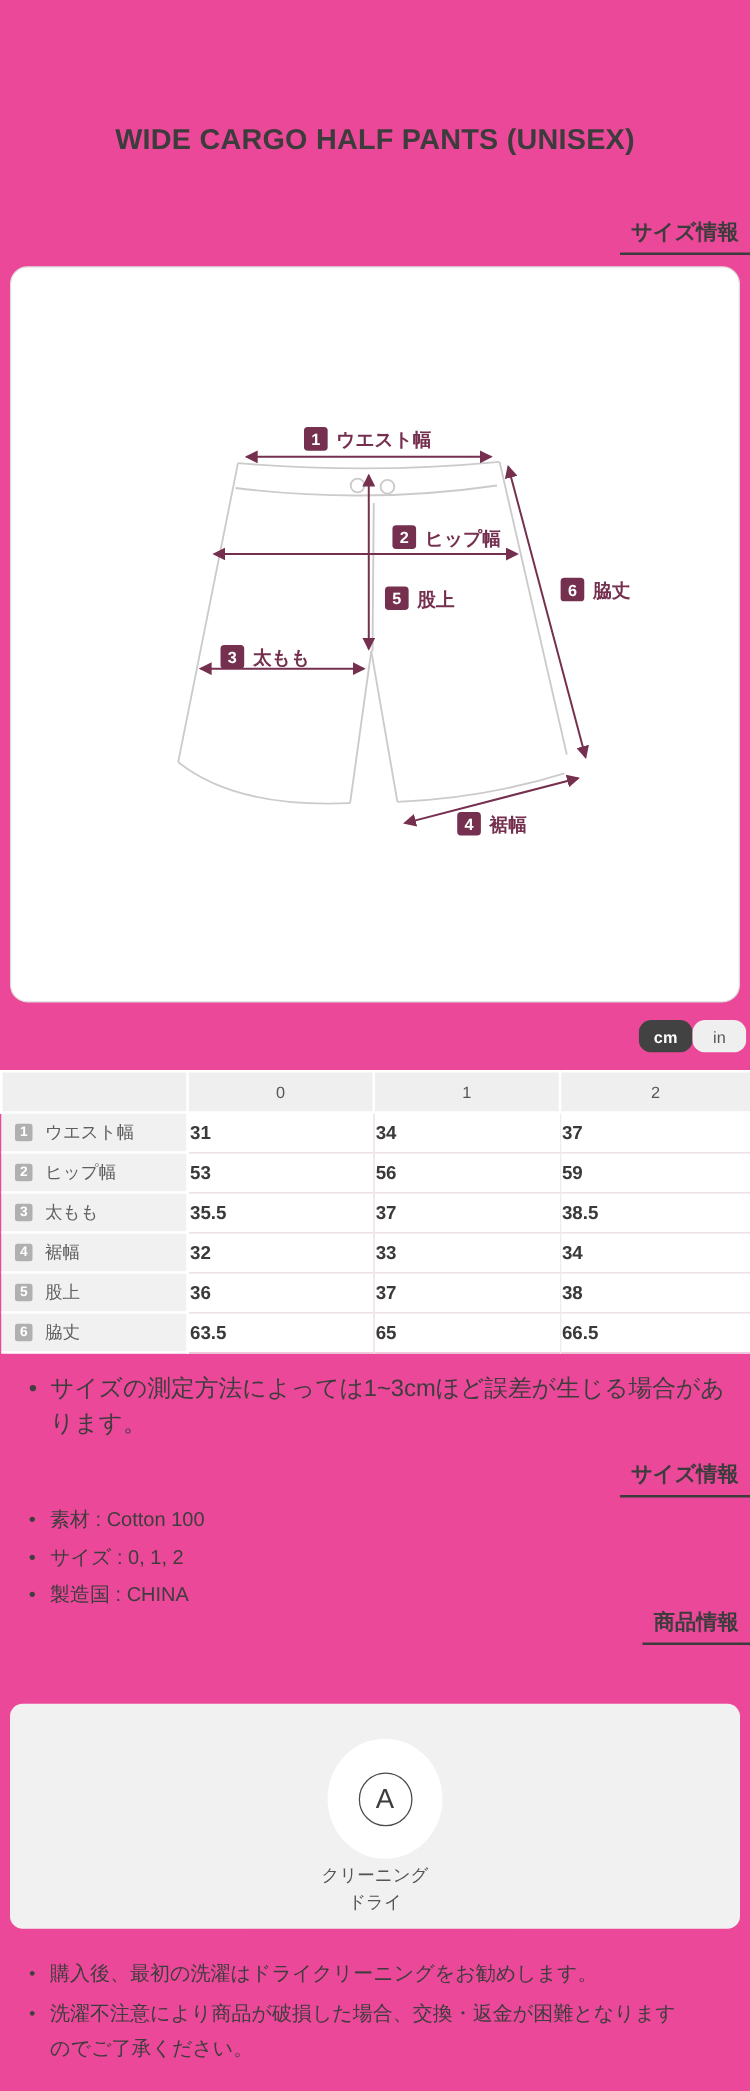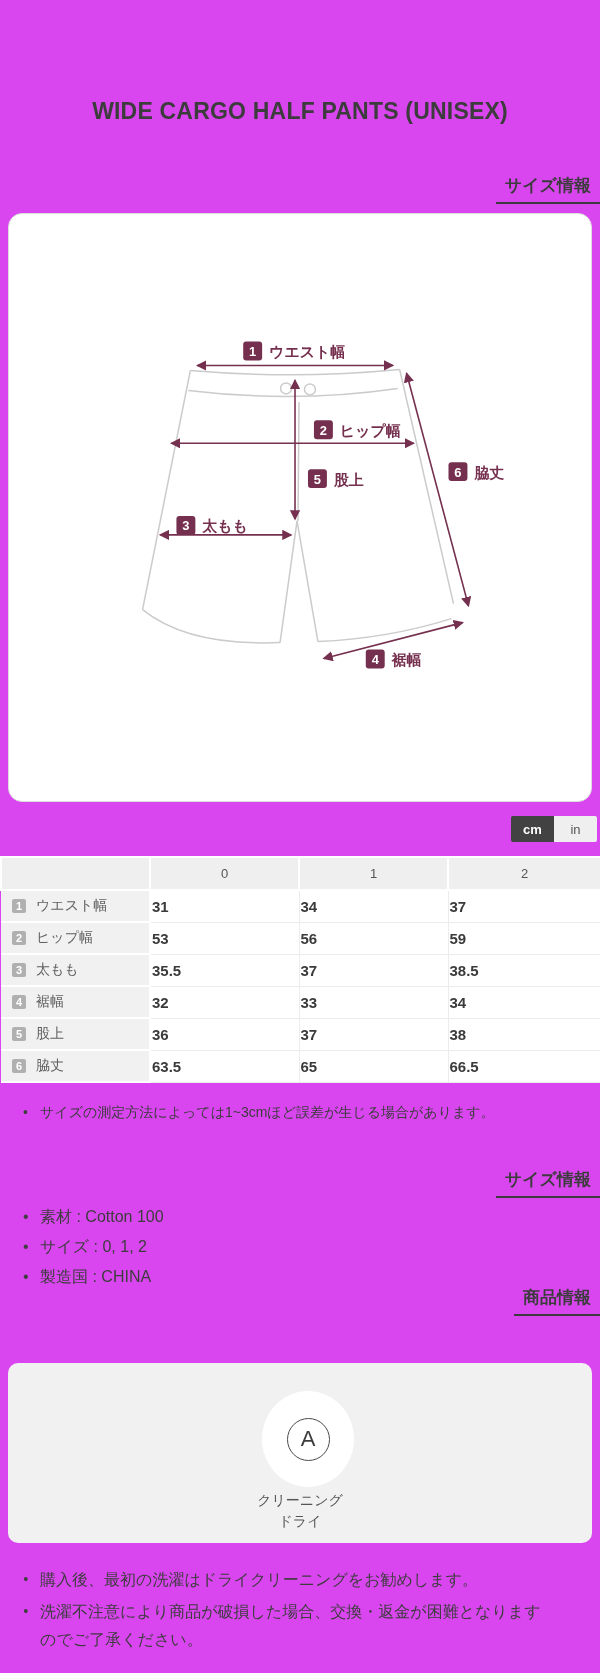--- a/index.html
+++ b/index.html
@@ -1,17 +1,17 @@
 <!DOCTYPE html>
 <html><head>
 <meta charset="utf-8">
 <style>
   html,body{margin:0;padding:0;background:#fff;}
   body{font-family:"Liberation Sans","DejaVu Sans",sans-serif;color:#3d3d3d;}
-  .page{position:relative;width:600px;height:1673px;margin:0 auto;background:#d946ef;overflow:hidden;}
+  .page{position:relative;width:600px;height:1673px;margin:0 auto;background:#ec4899;overflow:hidden;}
 
   
   .product-title{position:absolute;top:96px;left:0;width:600px;text-align:center;
     font-size:23px;line-height:30px;font-weight:600;color:#3c3c3c;letter-spacing:.2px;}
 
   
   .sec-head{position:absolute;left:0;width:600px;text-align:right;}
   .sec-head span{display:inline-block;font-size:17px;line-height:20px;font-weight:700;
     color:#3c3c3c;border-bottom:2px solid #3c3c3c;padding:0 9px 6px;}
   .h1{top:176px;} .h2{top:1170px;} .h3{top:1288px;}
@@ -22,40 +22,40 @@
   .diagram-box svg{display:block;width:100%;height:100%;}
   .pants{stroke:#cbcbcb;stroke-width:1.5;fill:none;}
   .measure{stroke:#76304f;stroke-width:1.6;fill:none;}
   .tag-rect{fill:#76304f;}
   .tag-num{fill:#fff;font-size:13px;font-weight:700;text-anchor:middle;}
   .tag-txt{fill:#76304f;font-size:15px;font-weight:600;}
 
   
   .unit-toggle{position:absolute;top:816px;right:3px;display:flex;border-radius:2px;overflow:hidden;}
   .unit-btn{width:43px;height:26px;display:flex;align-items:center;justify-content:center;
-    font-size:13px;cursor:pointer;user-select:none;}
+    font-size:13px;cursor:pointer;user-select:none;border-radius:10px;}
   .unit-btn.active{background:#424242;color:#fff;font-weight:700;}
   .unit-btn.inactive{background:#efefef;color:#555;}
 
   
   .size-table{position:absolute;top:856px;left:0;width:600px;border-collapse:collapse;table-layout:fixed;}
   .size-table th{background:#efefef;border:2px solid #fff;height:29px;
     font-size:13px;font-weight:400;color:#555;text-align:center;}
   .size-table td.lbl{background:#f1f1f1;border:2px solid #fff;border-left:none;height:28px;}
   .size-table td.val{background:#fff;border:1px solid #ececec;text-align:left;
     font-size:15px;font-weight:600;color:#3a3a3a;}
   .lbl-inner{display:flex;align-items:center;gap:10px;padding-left:10px;}
   .num-chip{width:14px;height:14px;border-radius:2px;background:#b0b0b0;color:#fff;
     font-size:11px;font-weight:700;line-height:14px;text-align:center;flex:0 0 14px;}
   .lbl-txt{font-size:14px;color:#5f5f5f;}
   .dot-list{position:absolute;left:0;margin:0;padding:0;list-style:none;}
   .dot-list li{position:relative;margin:0;padding-left:40px;}
   .dot-list li::before{content:"\2022";position:absolute;left:23px;color:#3f3f3f;}
   .note-one{top:1098px;width:590px;}
-  .note-one li{line-height:28px;font-size:14px;}
+  .note-one li{line-height:28px;font-size:19px;}
   .info-list{top:1202px;width:590px;}
   .info-list li{line-height:30px;}
   .bottom-list{top:1566px;width:560px;}
   .bottom-list li{line-height:28px;margin-bottom:4px;max-width:505px;font-family:Liberation Serif, serif;}
 
   
   .care-panel{position:absolute;top:1363px;left:8px;width:584px;height:180px;
     background:#f1f1f1;border-radius:10px;}
   .care-oval{position:absolute;top:28px;left:254px;width:92px;height:96px;background:#fff;
     border-radius:50%;display:flex;align-items:center;justify-content:center;}

